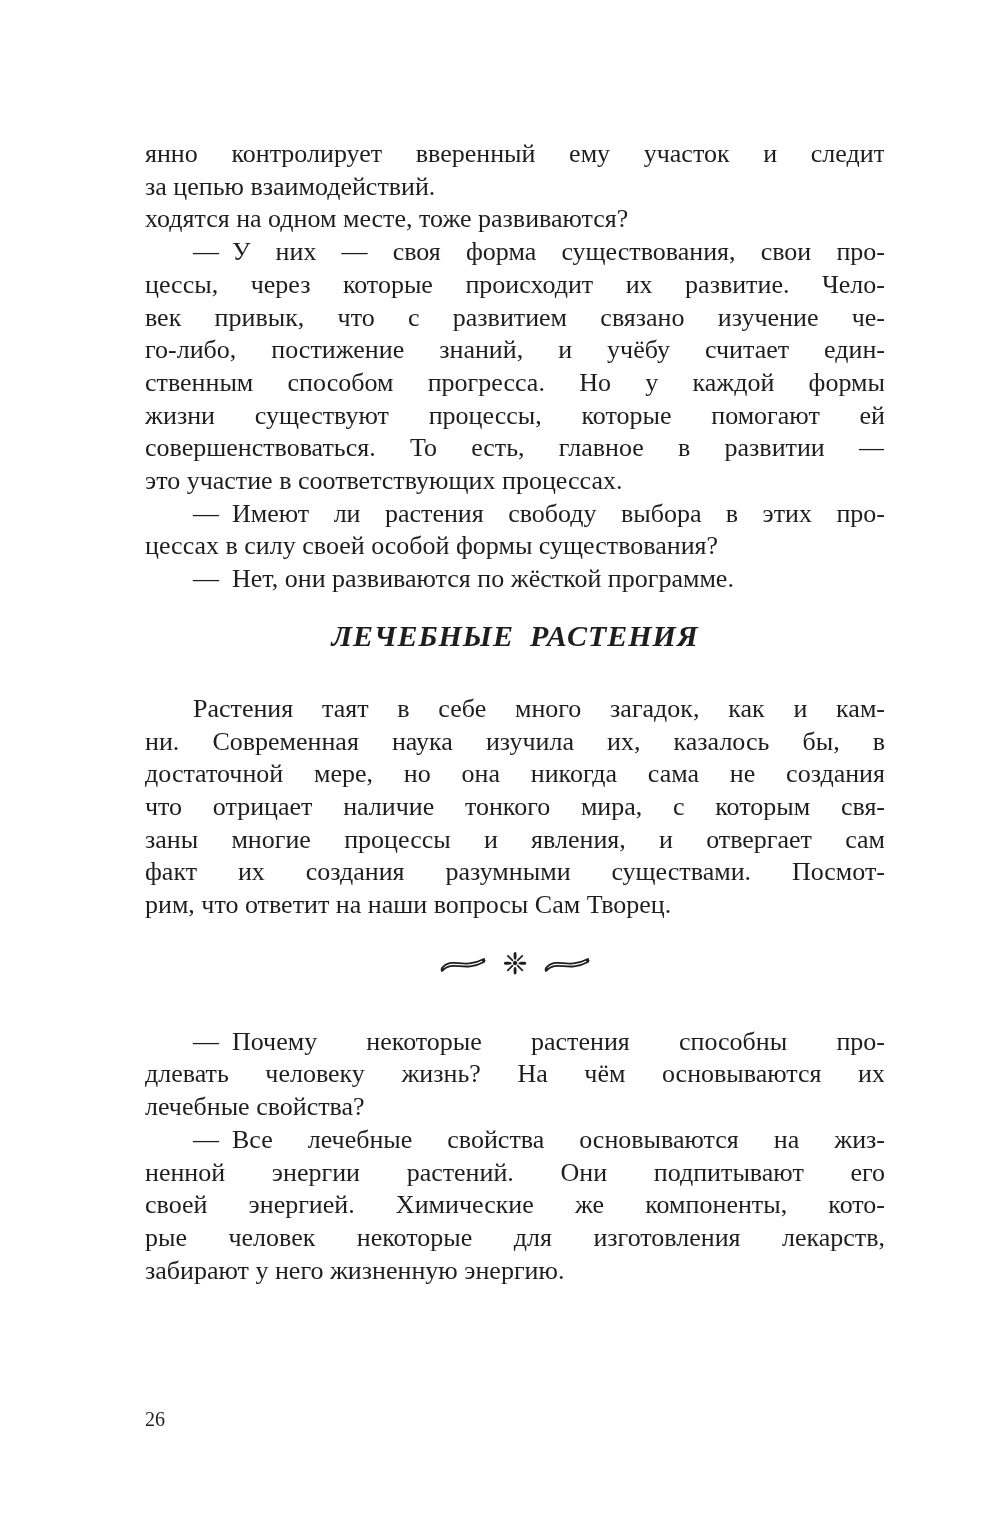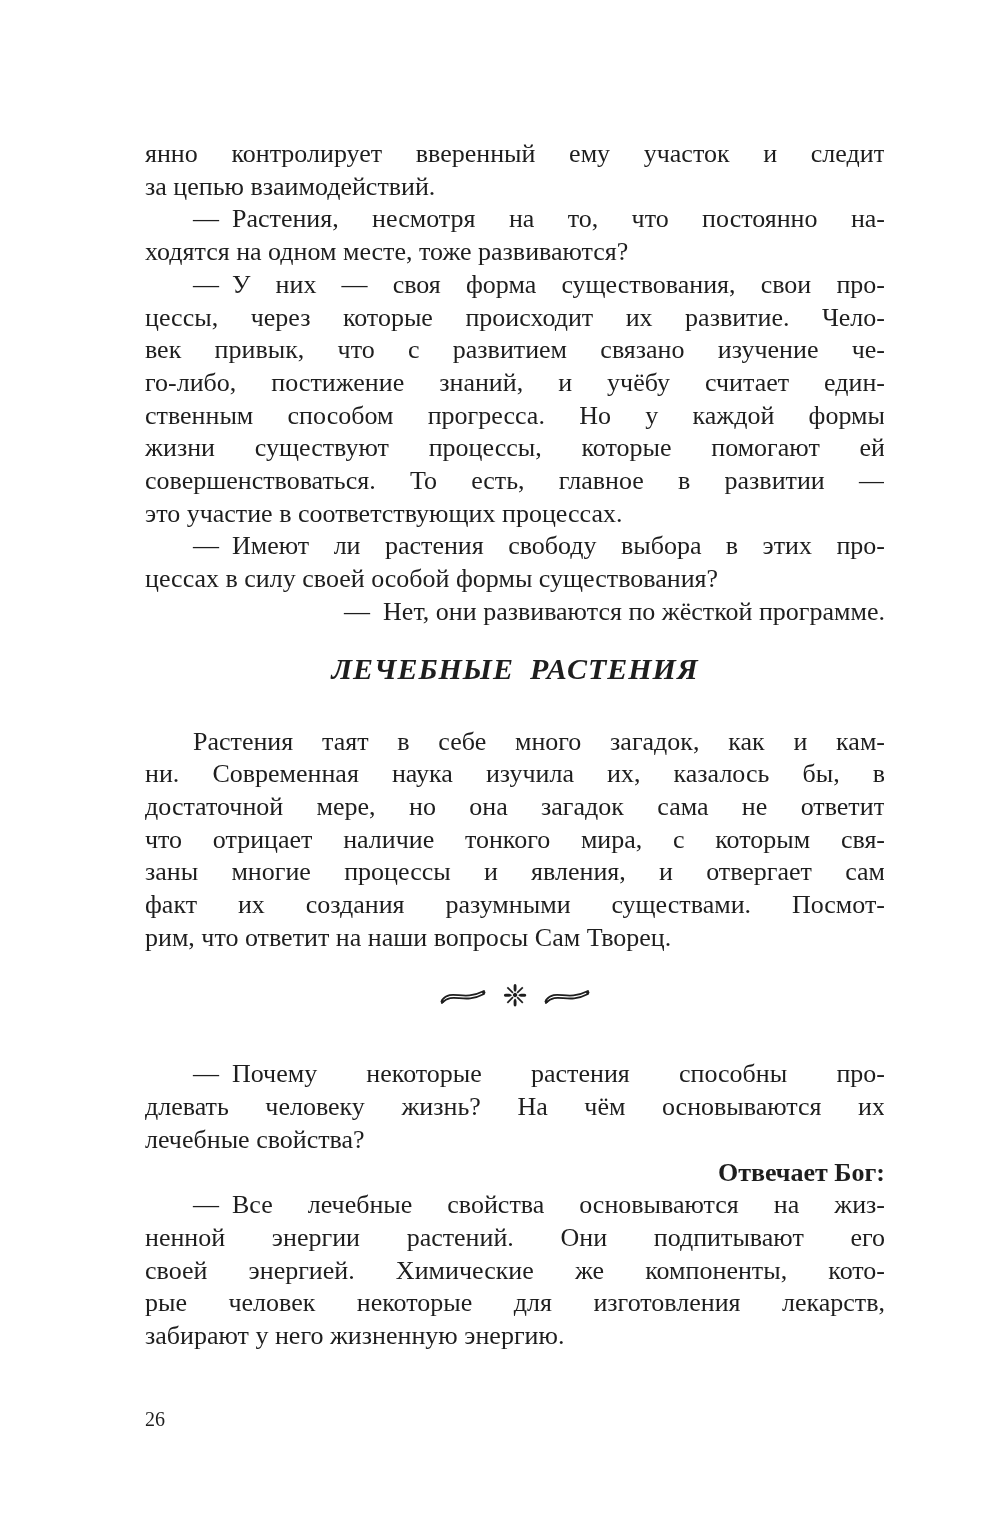--- a/index.html
+++ b/index.html
@@ -27,21 +27,20 @@
     line-height: 32.7px;
     white-space: pre-wrap;
     text-align: left;
   }
   .line.justify {
     text-align: justify;
     text-align-last: justify;
   }
   .line.indent {
     text-indent: 48px;
-    text-align: right;
   }
   .line.bold {
     font-weight: 700;
   }
   .heading {
     margin: 19px 0 36px 0;
     font-size: 30px;
     line-height: 42px;
     font-weight: 700;
     font-style: italic;
@@ -77,41 +76,40 @@
 </style>
 </head>
 <body>
 
 <div class="page">
   <div class="text-block">
 
     <div>
         <div class="line justify">янно контролирует вверенный ему участок и следит</div>
         <div class="line">за цепью взаимодействий.</div>
-        <div class="line indent justify">— Растения, несмотря на то, что постоянно на-</div>
         <div class="line">ходятся на одном месте, тоже развиваются?</div>
         <div class="line indent justify">— У них — своя форма существования, свои про-</div>
         <div class="line justify">цессы, через которые происходит их развитие. Чело-</div>
         <div class="line justify">век привык, что с развитием связано изучение че-</div>
         <div class="line justify">го-либо, постижение знаний, и учёбу считает един-</div>
         <div class="line justify">ственным способом прогресса. Но у каждой формы</div>
         <div class="line justify">жизни существуют процессы, которые помогают ей</div>
         <div class="line justify">совершенствоваться. То есть, главное в развитии —</div>
         <div class="line">это участие в соответствующих процессах.</div>
         <div class="line indent justify">— Имеют ли растения свободу выбора в этих про-</div>
         <div class="line">цессах в силу своей особой формы существования?</div>
         <div class="line indent">— Нет, они развиваются по жёсткой программе.</div>
       </div>
 
     <h1 class="heading">ЛЕЧЕБНЫЕ РАСТЕНИЯ</h1>
 
     <div>
         <div class="line indent justify">Растения таят в себе много загадок, как и кам-</div>
         <div class="line justify">ни. Современная наука изучила их, казалось бы, в</div>
-        <div class="line justify">достаточной мере, но она загадок сама не ответит</div>
+        <div class="line justify">достаточной мере, но она никогда сама не создания</div>
         <div class="line justify">что отрицает наличие тонкого мира, с которым свя-</div>
         <div class="line justify">заны многие процессы и явления, и отвергает сам</div>
         <div class="line justify">факт их создания разумными существами. Посмот-</div>
         <div class="line">рим, что ответит на наши вопросы Сам Творец.</div>
       </div>
 
     <div class="ornament">
       <span class="swash">
         <svg width="46" height="18" viewBox="0 0 46 18" xmlns="http://www.w3.org/2000/svg">
           <path d="M2,13 C12,1 22,15 44,4" fill="none" stroke="#1e1e1e" stroke-width="1.8" stroke-linecap="round"></path>
@@ -128,21 +126,20 @@
           <circle cx="2.3" cy="14.5" r="1.7" fill="#1e1e1e"></circle>
           <circle cx="43.7" cy="5.5" r="1.7" fill="#1e1e1e"></circle>
         </svg>
       </span>
     </div>
 
     <div>
         <div class="line indent justify">— Почему некоторые растения способны про-</div>
         <div class="line justify">длевать человеку жизнь? На чём основываются их</div>
         <div class="line">лечебные свойства?</div>
-        <div class="line indent bold">Отвечает Бог:</div>
         <div class="line indent justify">— Все лечебные свойства основываются на жиз-</div>
         <div class="line justify">ненной энергии растений. Они подпитывают его</div>
         <div class="line justify">своей энергией. Химические же компоненты, кото-</div>
         <div class="line justify">рые человек некоторые для изготовления лекарств,</div>
         <div class="line">забирают у него жизненную энергию.</div>
       </div>
 
   </div>
 
   <div class="page-number">26</div>

